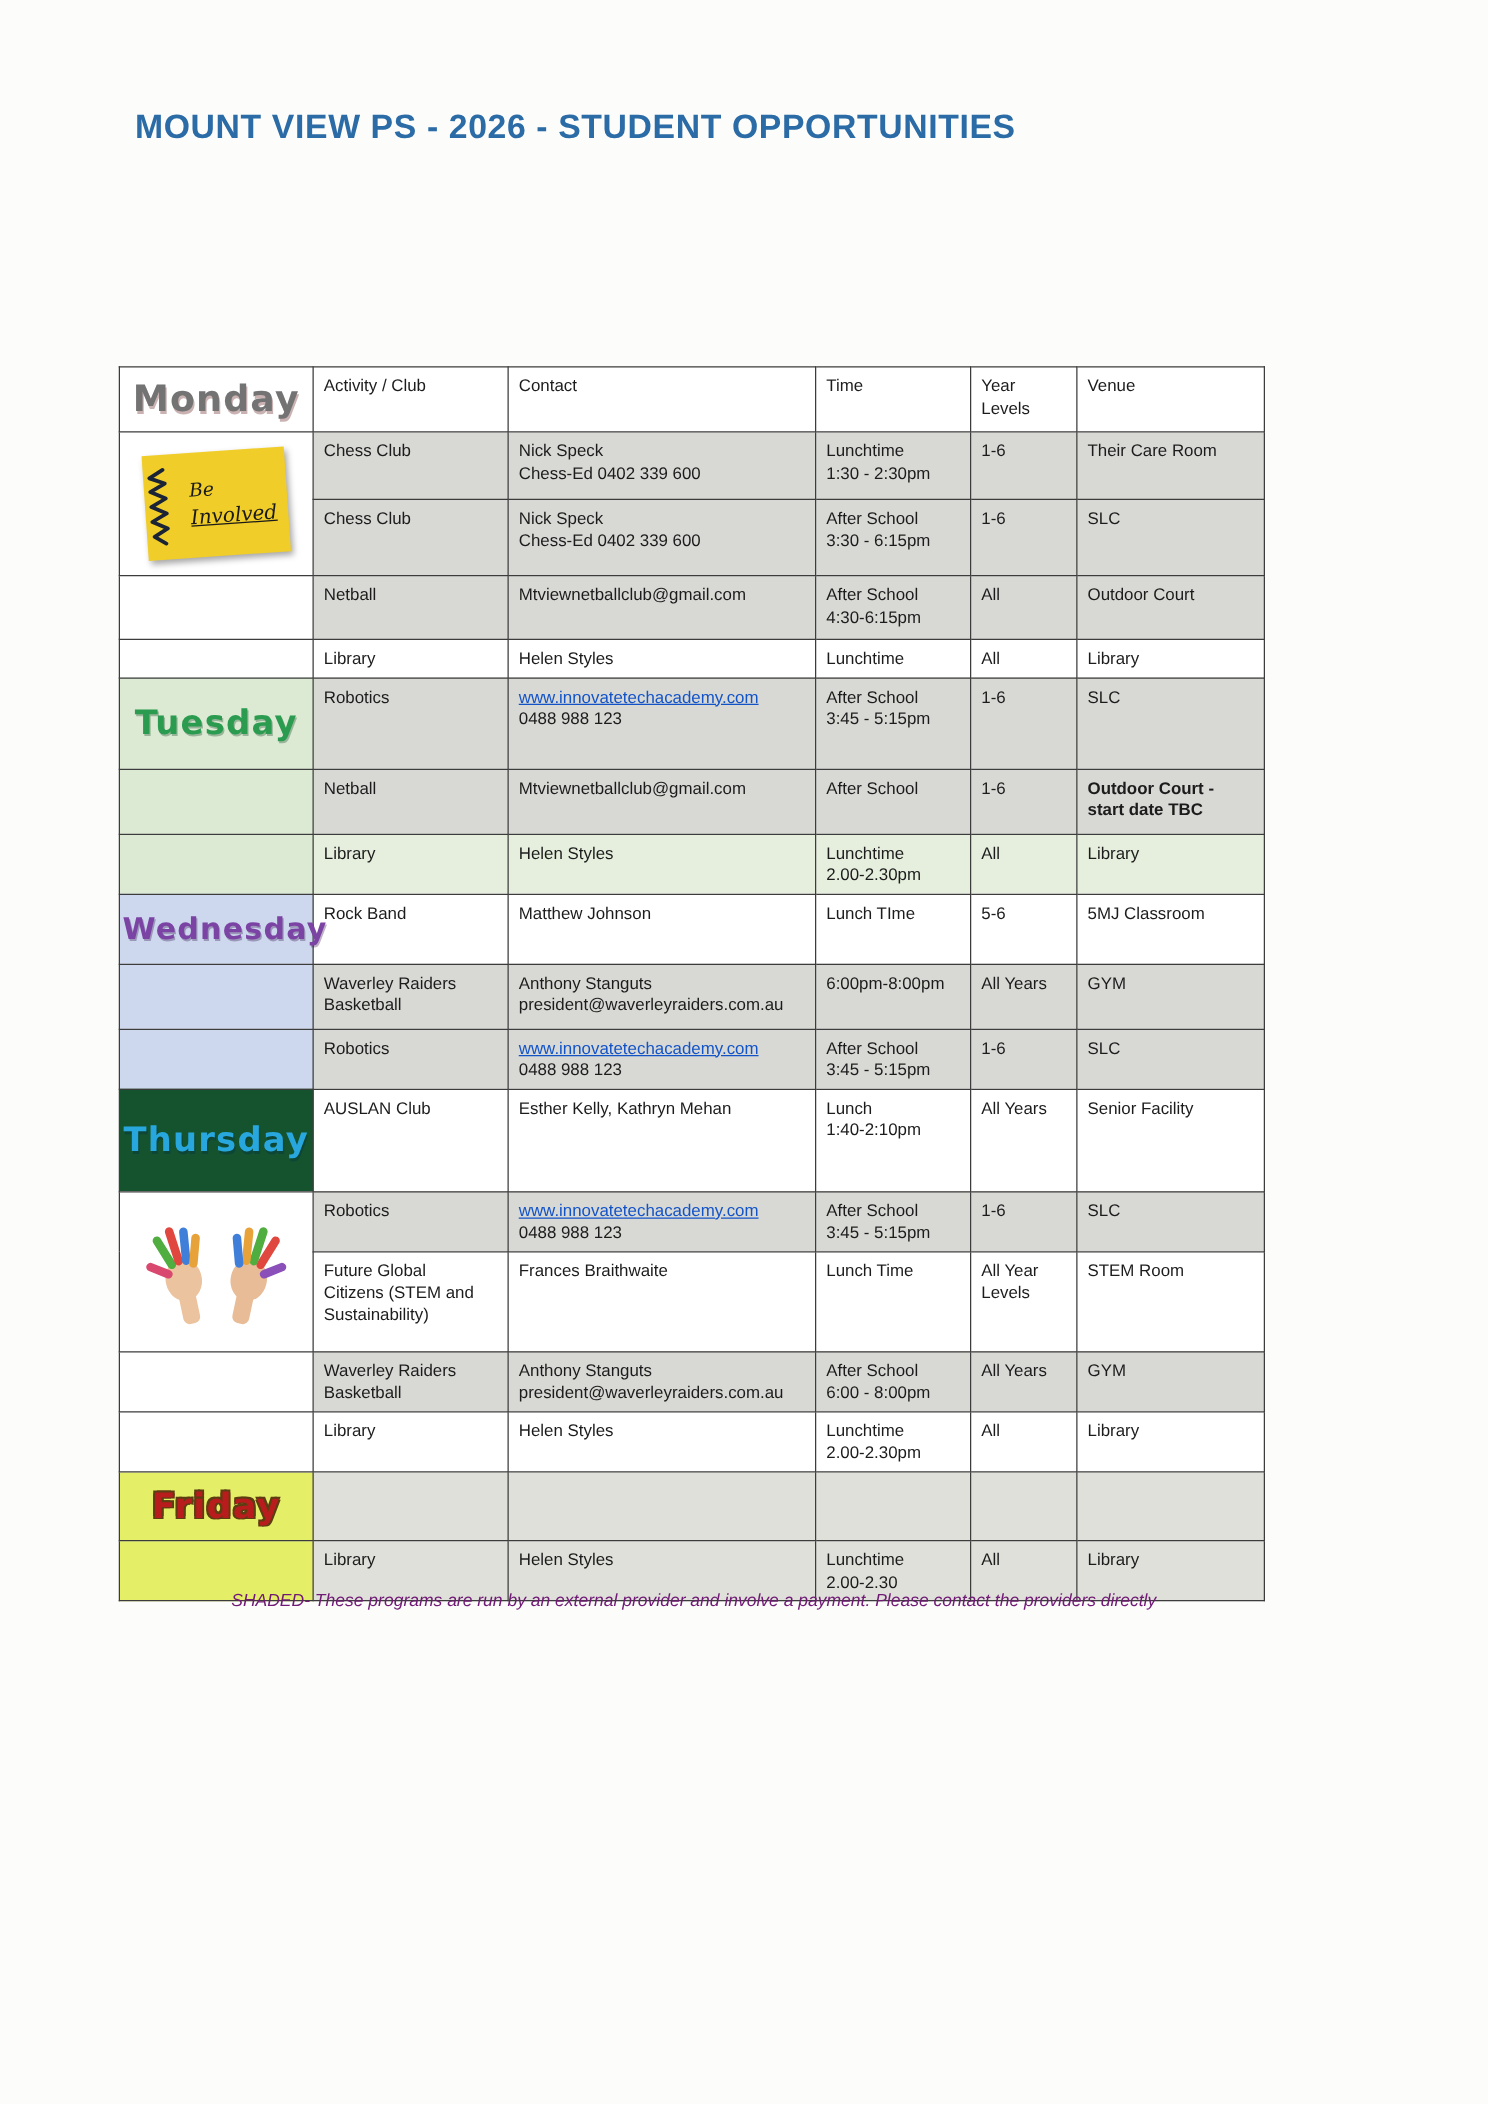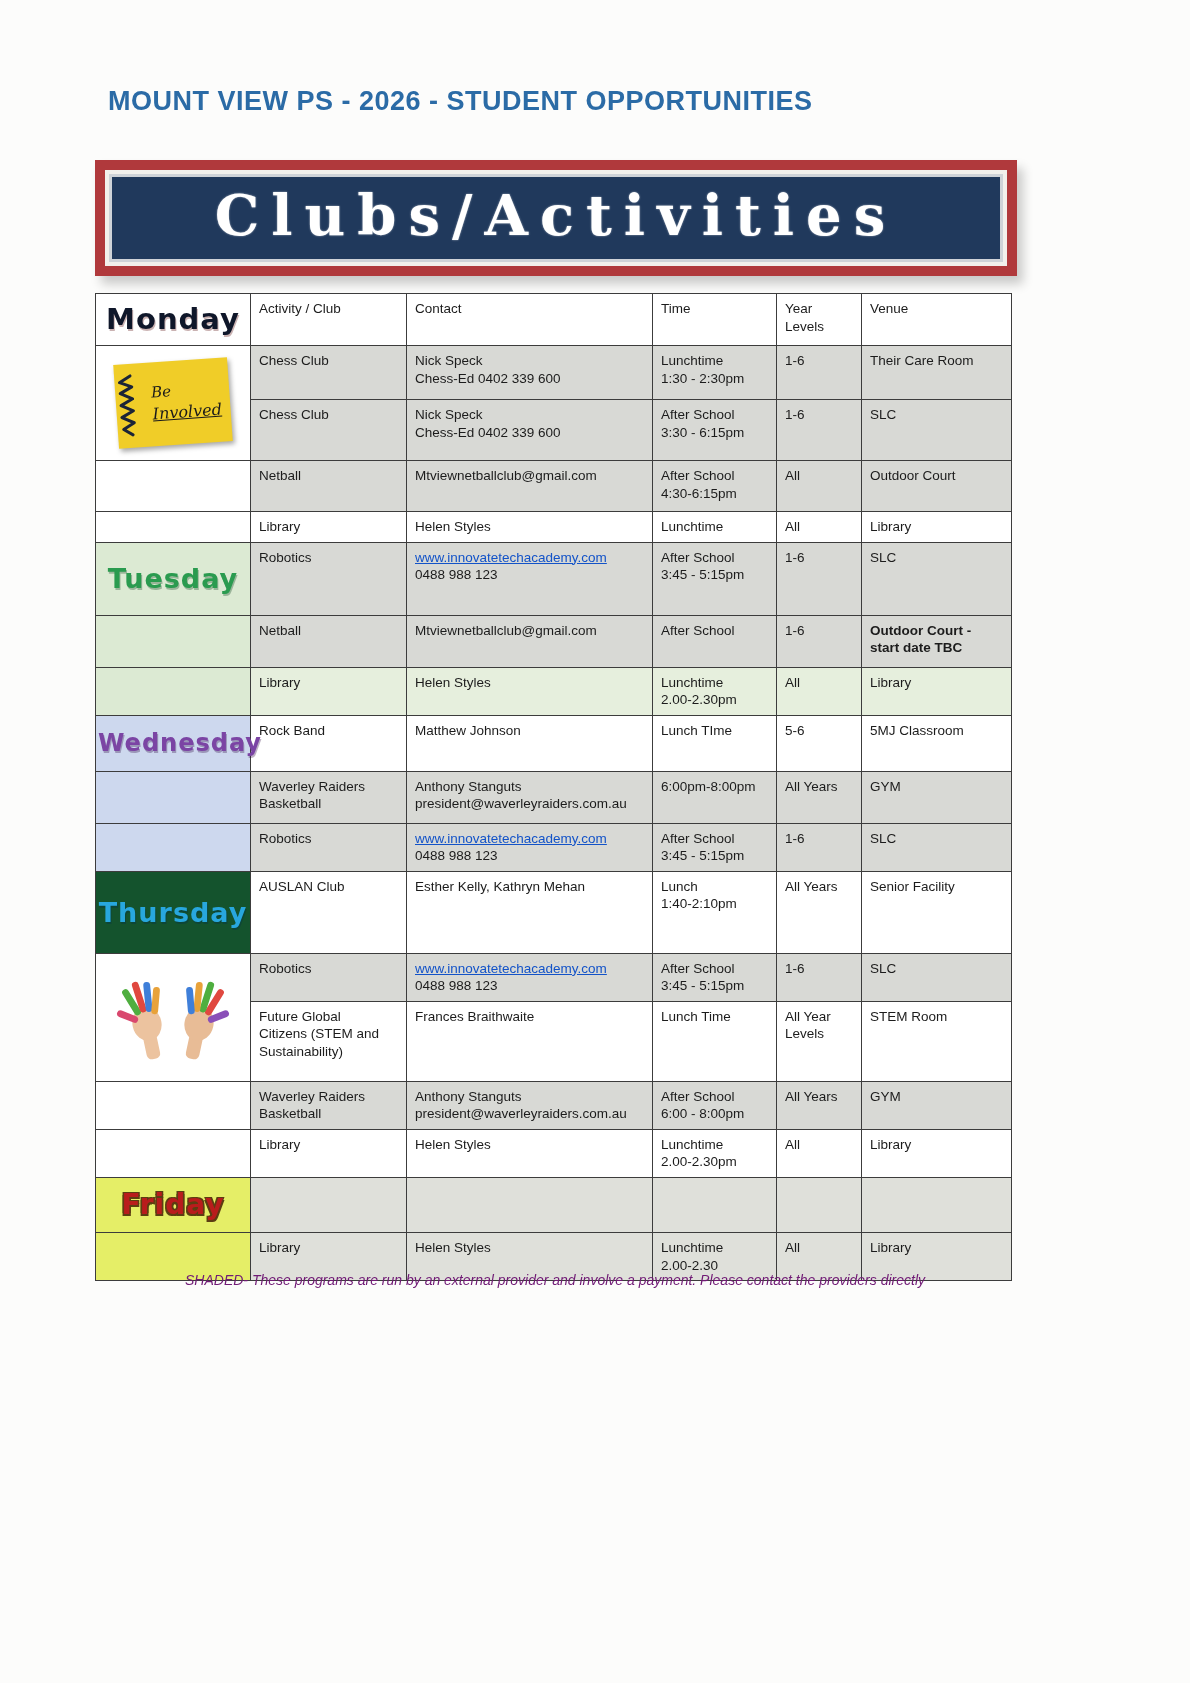--- a/index.html
+++ b/index.html
@@ -19,46 +19,39 @@
   tr.sh td.c { background:#d8d9d5; }
   tr.grn td.c { background:#e6efdd; }
   tr.gry td.c { background:#dfe0da; }
   td.dc.tue { background:#dcead3; }
   td.dc.wed { background:#cdd8ee; }
   td.dc.thu { background:#14532d; }
   td.dc.fri { background:#e5ee67; }
   .bold [data-bind], .bold { font-weight:bold; }
   .link { color:#1353c8; text-decoration:underline; cursor:pointer; }
   .day { font-weight:bold; font-family:"DejaVu Sans",sans-serif; letter-spacing:1px; }
-  .monday { color:#0f172a; font-size:29px; text-shadow:1px 2px 0 rgba(80,0,0,0.3);text-align:right; }
+  .monday { color:#737373; font-size:29px; text-shadow:1px 2px 0 rgba(80,0,0,0.3);text-align:right; }
   .tuesday { color:#2a9b4f; font-size:27px; text-shadow:1px 2px 0 rgba(0,60,20,0.3); }
   .wednesday { color:#7b44a4; font-size:24px; text-shadow:1px 2px 0 rgba(40,0,60,0.3); }
   .thursday { color:#28a7de; font-size:27px; text-shadow:1px 2px 0 rgba(0,40,80,0.3); }
   .friday { color:#b91c1c; font-size:28px; text-shadow:-1.5px -1.5px 0 #5d3d12, 1.5px -1.5px 0 #5d3d12, -1.5px 1.5px 0 #5d3d12, 1.5px 1.5px 0 #5d3d12; }
   .note { position:relative; width:114px; height:84px; margin:4px auto; background:#f0cd28; transform:rotate(-4deg); box-shadow:2px 3px 5px rgba(0,0,0,0.35); font-family:"DejaVu Serif","Liberation Serif",serif; font-style:italic; display:flex; flex-direction:column; justify-content:center; align-items:flex-start; padding-left:36px; gap:2px; }
   .nl1 { font-size:15px; color:#1a1a1a; }
   .nl2 { font-size:16px; color:#1a1a1a; text-decoration:underline; }
   .scribble { position:absolute; left:2px; top:9px; }
   .hands-wrap { display:flex; justify-content:center; align-items:center; height:100%; }
   .footnote { position:absolute; left:140px; top:1272px; width:830px; margin:0; text-align:center; font-style:italic; font-size:14px; color:#701a75; }
 </style>
 </head>
 <body>
 
 <div class="page">
 
   <h1 class="title" data-bind="page.title">MOUNT VIEW PS - 2026 - STUDENT OPPORTUNITIES</h1>
 
-  <div class="banner">
-    <div class="banner-white">
-      <div class="banner-navy">
-        <span class="banner-text" data-bind="page.banner">Clubs/Activities</span>
-      </div>
-    </div>
-  </div>
 
   <table class="tbl">
     <colgroup>
       <col style="width:155px">
         <col style="width:156px">
         <col style="width:246px">
         <col style="width:124px">
         <col style="width:85px">
         <col style="width:150px">
     </colgroup>

